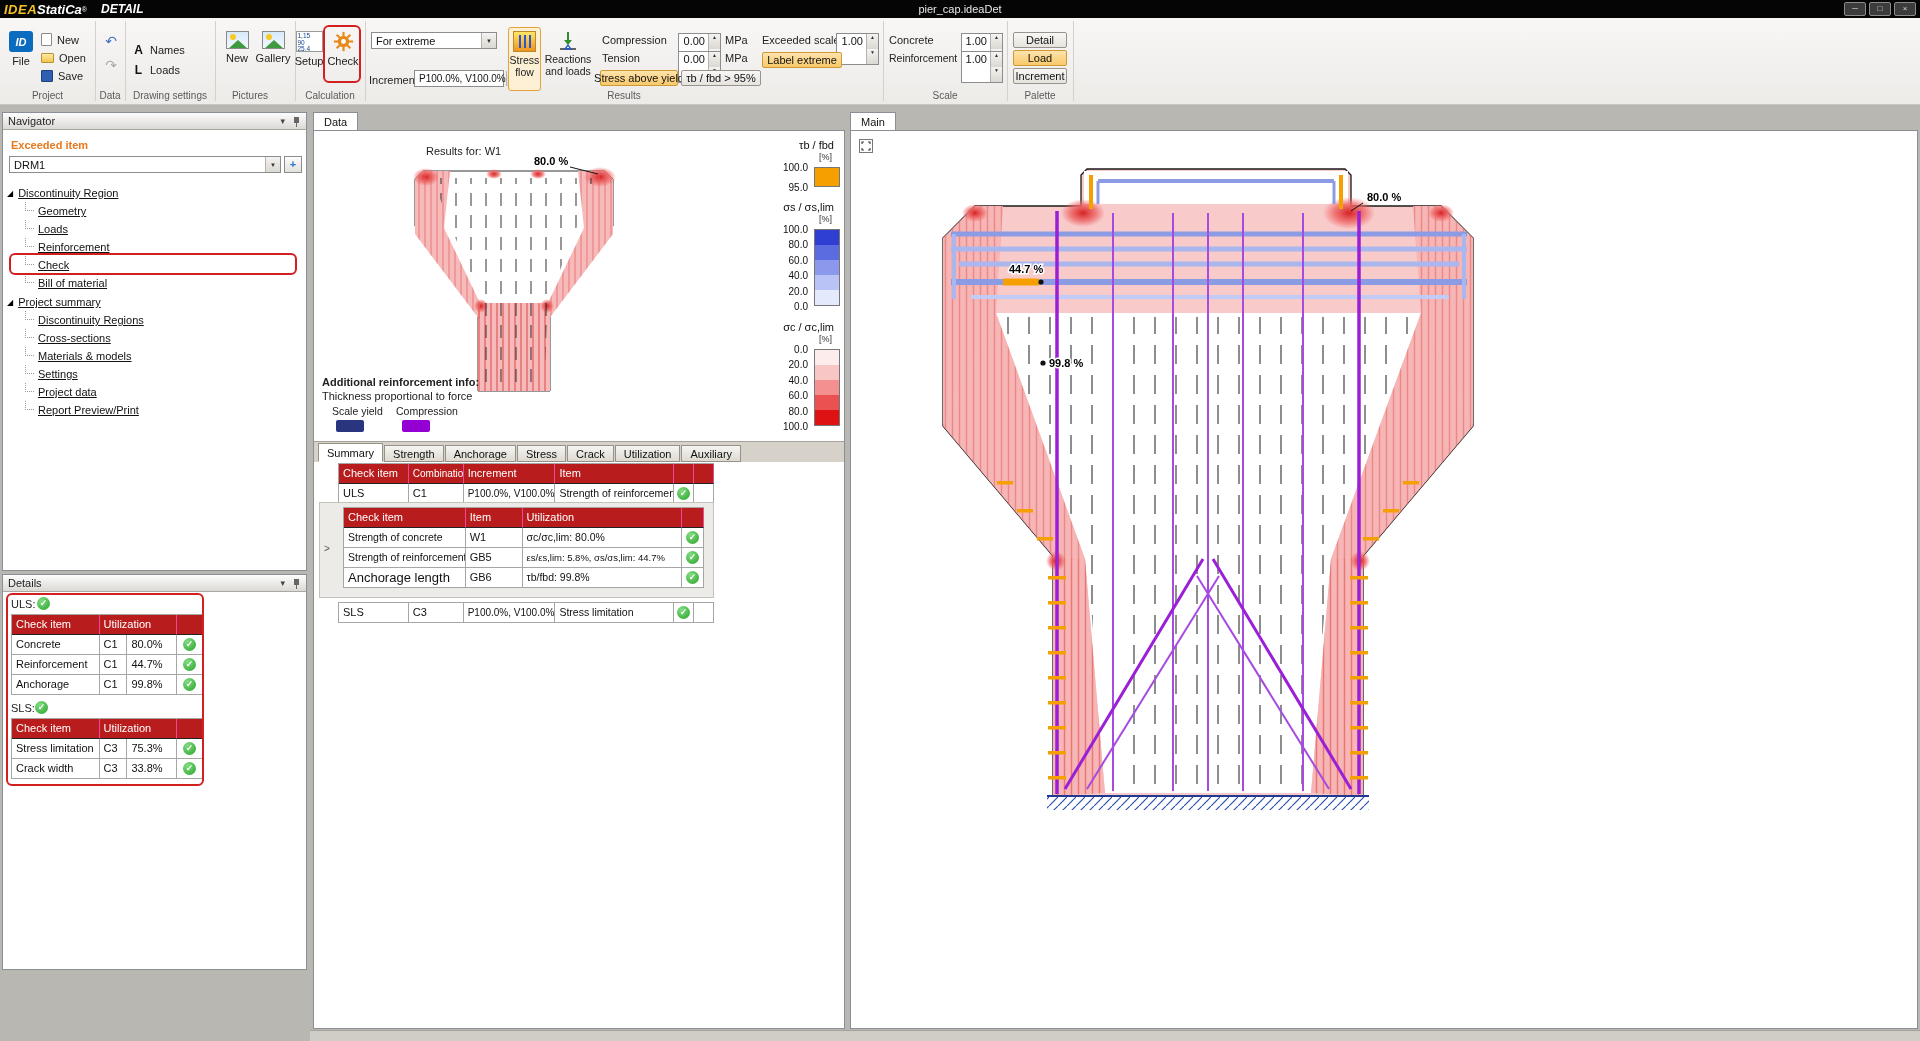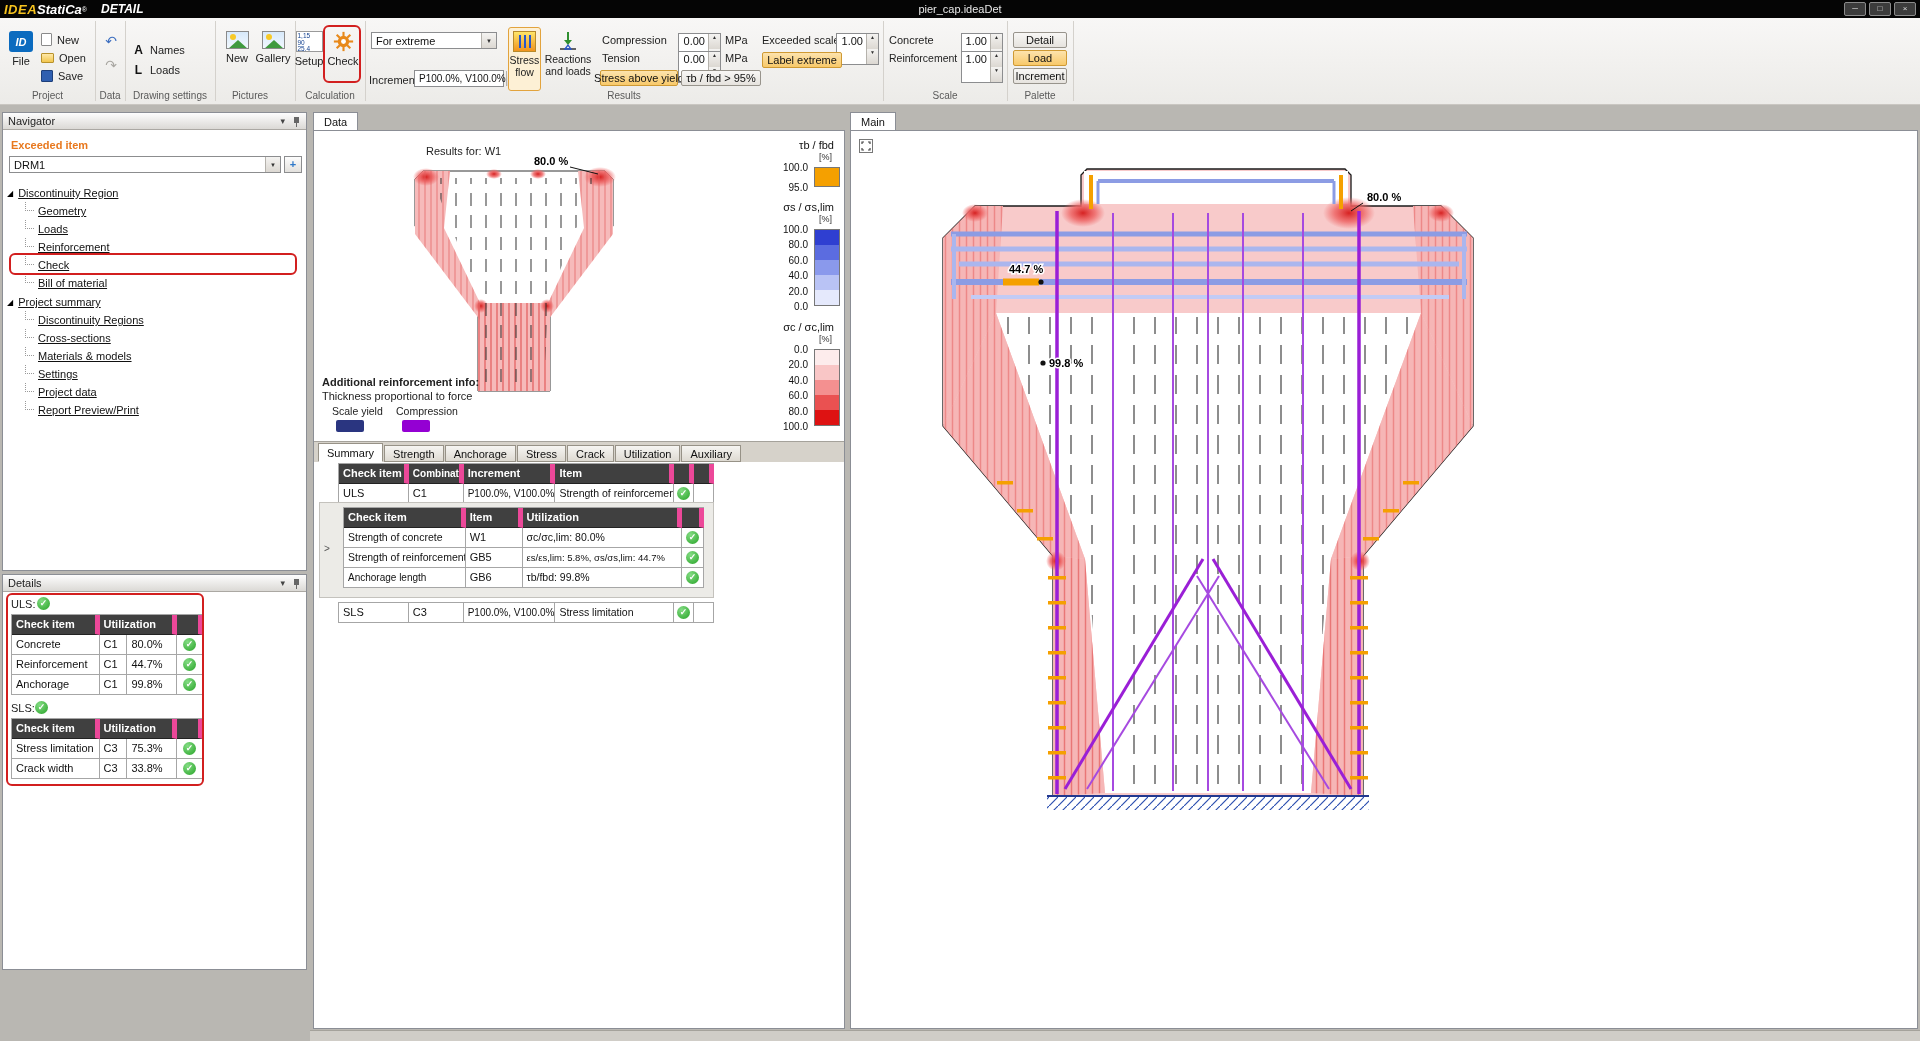--- a/index.html
+++ b/index.html
@@ -58,21 +58,21 @@
 .tab{position:absolute;height:18px;background:#fff;border:1px solid #8b8e95;border-bottom:none;font-size:11px;display:flex;align-items:center;padding:0 10px}
 
 .titem{position:absolute;height:18px;display:flex;align-items:center;font-size:11px;cursor:default}
 .titem .exp{font-size:8px;margin-right:5px;color:#000}
 .titem .tlabel{text-decoration:underline;white-space:nowrap}
 .guide{width:9px;height:9px;border-left:1px dotted #999;border-bottom:1px dotted #999;margin:-9px 4px 0 0}
 
 .tbl{position:absolute;border-left:1px solid #a6a6a6;border-top:1px solid #a6a6a6;background:#fff}
 .trow{display:flex}
 .cell{border-right:1px solid #a6a6a6;border-bottom:1px solid #a6a6a6;padding:2px 4px;font-size:11px;line-height:15px;overflow:hidden;white-space:nowrap}
-.hcell{background:#404040;color:#fff;border-right:5px solid #ec4899;border-bottom:1px solid #222;font-weight:bold}
+.hcell{background:#b91c1c;color:#fff;border-right:1px solid #ec4899;border-bottom:1px solid #222;font-weight:normal}
 .icell{display:flex;align-items:center;justify-content:center;padding:2px}
 .ok{display:inline-block;width:13px;height:13px;border-radius:50%;background:radial-gradient(circle at 35% 30%,#84dc84,#26a326);color:#fff;font-size:9px;line-height:13px;text-align:center;font-weight:bold;flex:none}
 .annotation{position:absolute;border:2px solid #d21f1f;border-radius:6px;pointer-events:none;z-index:50}
 
 .lg-title{position:absolute;font-size:11px;color:#111;white-space:nowrap}
 .lg-unit{position:absolute;font-size:9px;color:#333}
 .lg-tick{position:absolute;font-size:10px;color:#111;transform:translateY(-50%)}
 .lg-block{position:absolute;border:1px solid #777}
 .grad-blue{background:linear-gradient(to bottom,#2f3fd1 0 20%,#5b6ce0 20% 40%,#8a99ec 40% 60%,#b9c3f5 60% 80%,#e5e9fc 80% 100%)}
 .grad-red{background:linear-gradient(to bottom,#fdecec 0 20%,#f9c6c6 20% 40%,#f49090 40% 60%,#ea5151 60% 80%,#de1212 80% 100%)}
@@ -549,21 +549,21 @@
         </div>
         <div class="trow">
           <div class="cell" style="width:122px;font-size:10.5px">Strength of reinforcement</div>
           <div class="cell" style="width:57px">GB5</div>
           <div class="cell" style="width:160px;font-size:9.5px">εs/εs,lim: 5.8%, σs/σs,lim: 44.7%</div>
           <div class="cell icell" style="width:22px">
               <span class="ok">✓</span>
             </div>
         </div>
         <div class="trow">
-          <div class="cell" style="width:122px;font-size:10px">Anchorage length</div>
+          <div class="cell" style="width:122px;font-size:13px">Anchorage length</div>
           <div class="cell" style="width:57px">GB6</div>
           <div class="cell" style="width:160px;font-size:10.5px">τb/fbd: 99.8%</div>
           <div class="cell icell" style="width:22px">
               <span class="ok">✓</span>
             </div>
         </div>
       </div>
 
       <div class="tbl" style="left:24px;top:471px;width:376px">
         <div class="trow">

